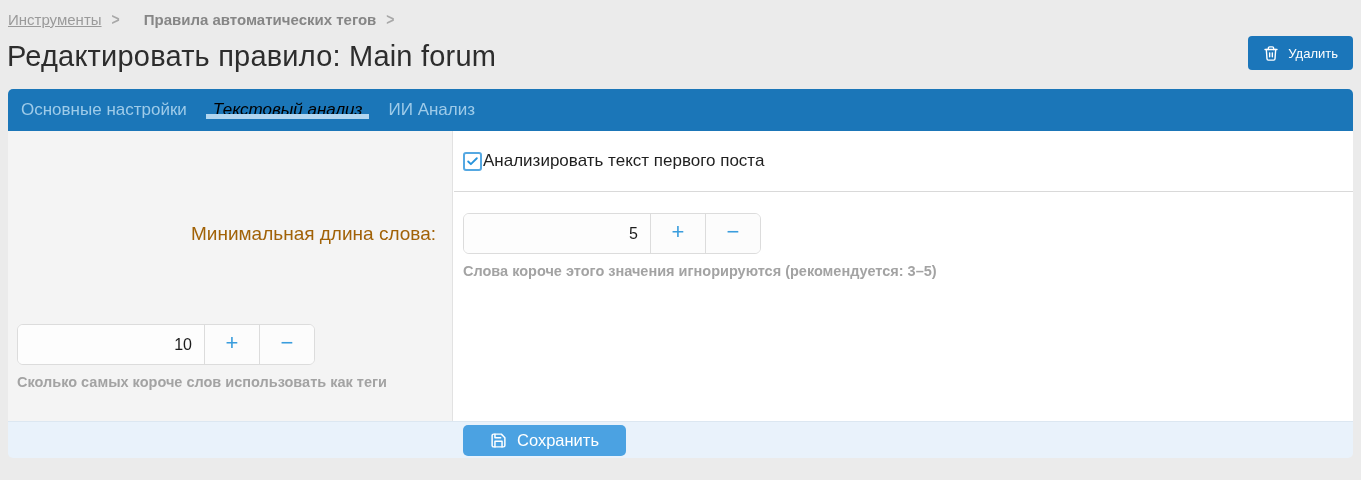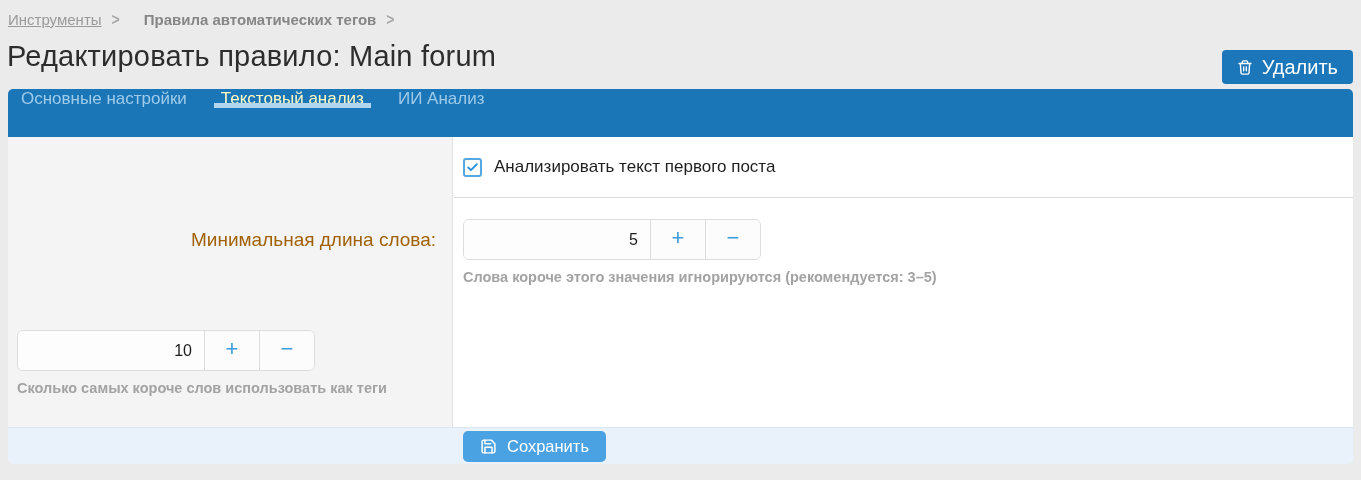--- a/index.html
+++ b/index.html
@@ -27,34 +27,34 @@
     height:60px;
   }
   .page-title {
     font-size:29px; font-weight:300; color:#2d2d2d; line-height:40px;
     letter-spacing:0.2px;
     text-align:right;
   }
   .delete-btn {
     display:flex; align-items:center; gap:9px;
     background:#1b76ba; color:#fff; border:none; border-radius:4px;
-    height:34px; padding:0 15px; font-size:20px; margin-top:14px; cursor:pointer;
+    height:34px; padding:0 15px; font-size:13px; margin-top:0; cursor:pointer;
     font-family:"Liberation Sans", sans-serif;
   }
   
   .panel { margin:0 8px; }
   .tabs {
-    height:48px; background:#1b76b8; border-radius:5px 5px 0 0;
-    display:flex; align-items:flex-start; padding-left:0;gap:8px;
+    height:42px; background:#1b76b8; border-radius:5px 5px 0 0;
+    display:flex; align-items:center; padding-left:0;
   }
   .tab {
     position:relative; display:flex; align-items:center;
     padding:0 13px; font-size:17px; color:#9ecbe9; cursor:pointer;
   }
-  .tab.active { color:#fef9c3; }
+  .tab.active { color:#000000;font-style:italic; }
   .tab-underline {
     display:none;
   }
   .tab.active .tab-underline {
     display:block; position:absolute; left:6px; right:6px; bottom:1px;
     height:5px; background:#b2d6f0;
   }
   
   .form-body { position:relative; background:#ffffff; height:290px; overflow:hidden; }
   .label-col-bg {
@@ -62,21 +62,21 @@
     background:#f4f4f4; border-right:1px solid #e2e2e2;
   }
   .row { position:relative; display:grid; grid-template-columns:446px 1fr; }
   .label-cell {
     text-align:right; padding-right:18px; font-size:19px; color:#a16207;
     line-height:19px;
   }
   .content-cell { padding-left:9px; }
   .row-checkbox { height:61px; }
   .row-checkbox .content-cell {
-    display:flex; align-items:center; gap:12px;
+    display:flex; align-items:center; gap:1px;
     border-bottom:1px solid #d9d9d9; margin-right:0;
   }
   .checkbox {
     width:19px; height:19px; border:2px solid #55a8e2; border-radius:3px;
     background:#fff; display:flex; align-items:center; justify-content:center;
     cursor:pointer; flex:0 0 auto;
   }
   .checkbox-label { font-size:17px; color:#1f1f1f; cursor:pointer; }
   .row-field-1 .label-cell { padding-top:32px; }
   .row-field-1 .content-cell { padding-top:21px; }
@@ -100,21 +100,21 @@
   }
   .hint { margin-top:9px; font-size:14.5px; color:#a3a3a3; line-height:17px;font-weight:bold; }
   
   .submit-bar {
     height:37px; background:#e9f2fb; border-top:1px solid #dce7f1;
     border-radius:0 0 5px 5px;
     display:flex; align-items:center; padding-left:455px;
   }
   .save-btn {
     display:flex; align-items:center; gap:10px;
-    height:31px; padding:0 17px;
+    height:31px; padding:0 27px;
     background:#4ba2e2; color:#fff; border:none; border-radius:5px;
     font-size:16.5px; cursor:pointer;
     font-family:"Liberation Sans", sans-serif;
   }
   .icon { display:flex; align-items:center; justify-content:center; }
 </style>
 </head>
 <body>
 
 <div class="breadcrumb">

